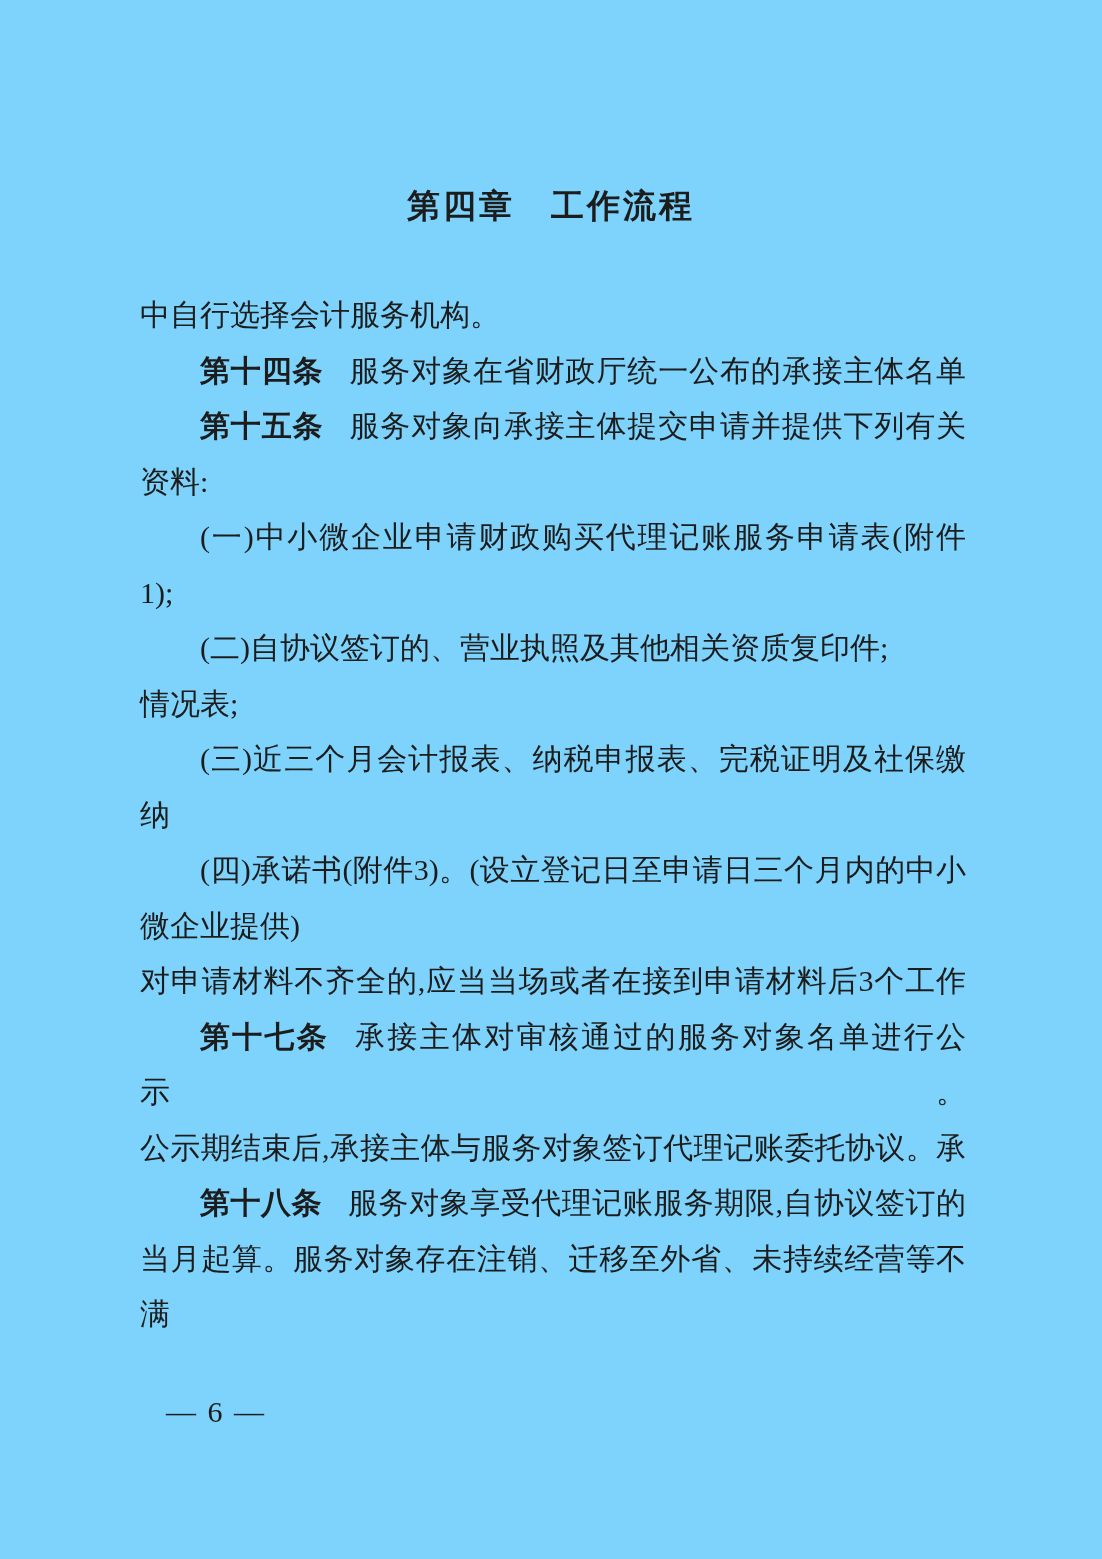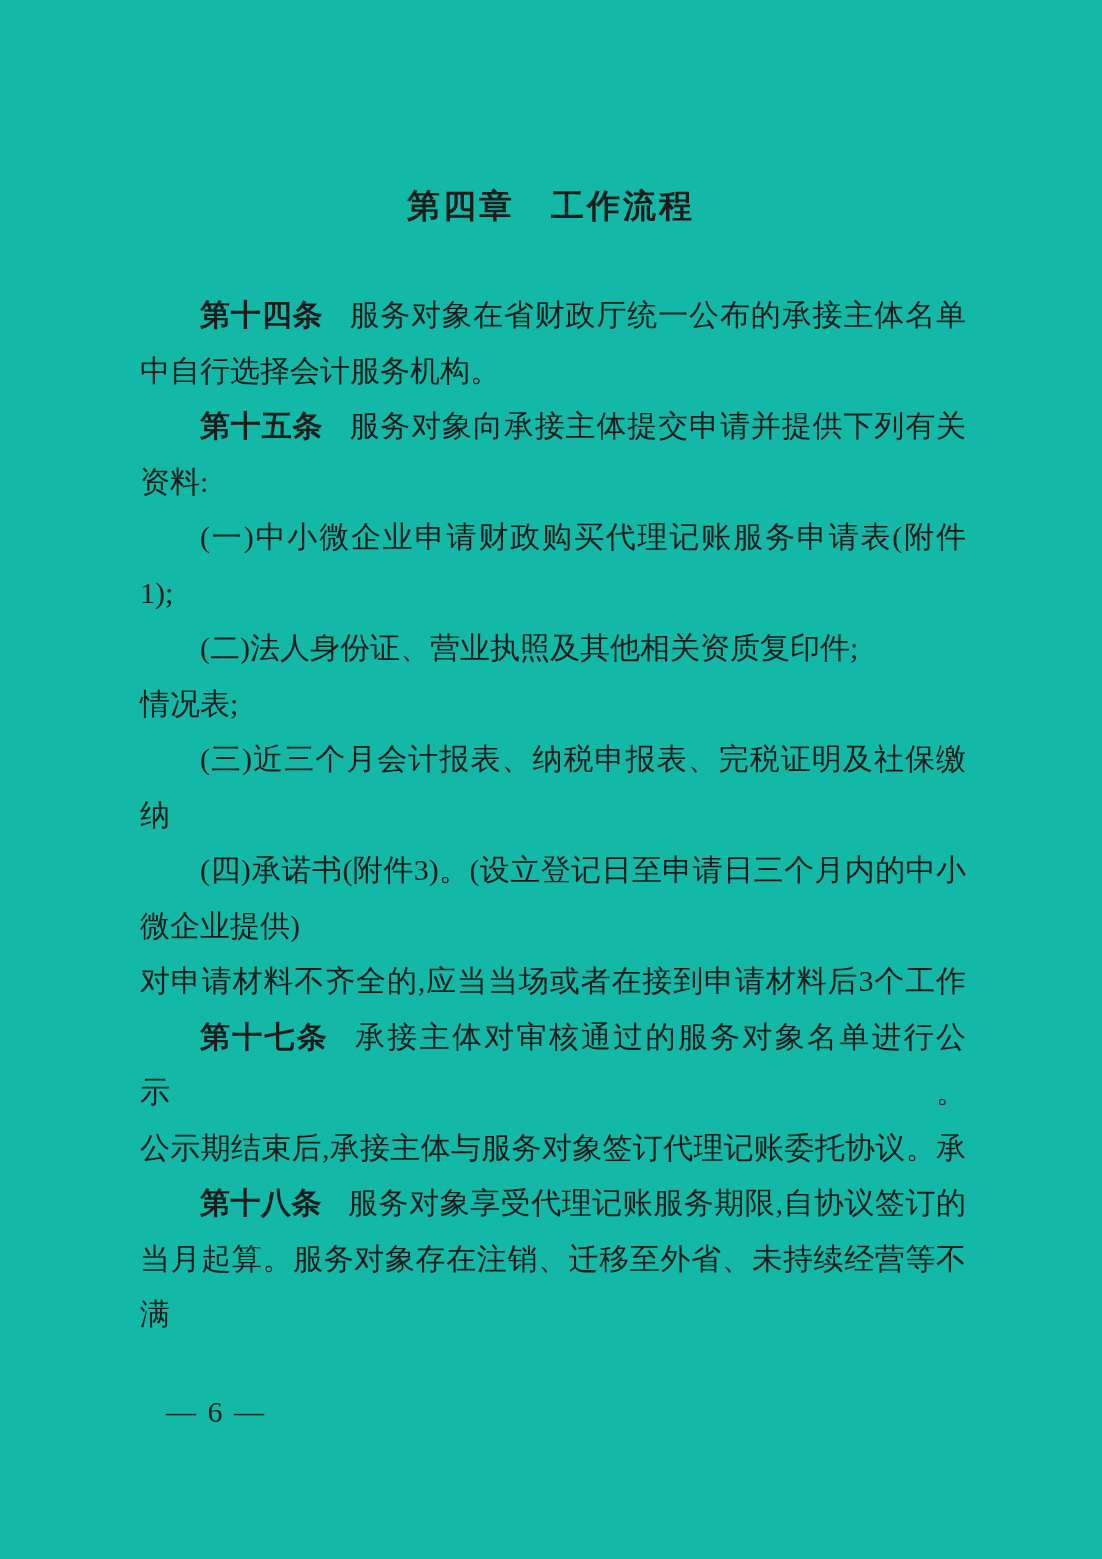--- a/index.html
+++ b/index.html
@@ -11,21 +11,21 @@
     width: 1102px;
     height: 1559px;
     position: relative;
     overflow: hidden;
     font-family: "Liberation Serif", serif;
     color: #1c1c1c;
   }
   .page {
     position: absolute;
     inset: 0;
-    background: #14b8a6;
+    background: #7dd3fc;
   }
   .chapter-heading {
     position: absolute;
     top: 186px;
     left: 0;
     width: 100%;
     display: flex;
     justify-content: center;
     gap: 36px;
     font-family: "Liberation Sans", sans-serif;
@@ -78,27 +78,27 @@
 <body>
 
 <div class="page">
 
   <div class="chapter-heading">
     <span>第四章</span>
     <span>工作流程</span>
   </div>
 
   <div class="doc-body">
+    <div class="line"><span class="lead"></span><span>中自行选择会计服务机构。</span></div>
     <div class="line indent stretch"><span class="lead">第十四条</span><span>服务对象在省财政厅统一公布的承接主体名单</span></div>
-    <div class="line"><span class="lead"></span><span>中自行选择会计服务机构。</span></div>
     <div class="line indent stretch"><span class="lead">第十五条</span><span>服务对象向承接主体提交申请并提供下列有关</span></div>
     <div class="line"><span class="lead"></span><span>资料:</span></div>
     <div class="line indent stretch"><span class="lead"></span><span>(一)中小微企业申请财政购买代理记账服务申请表(附件</span></div>
     <div class="line"><span class="lead"></span><span>1);</span></div>
-    <div class="line indent"><span class="lead"></span><span>(二)法人身份证、营业执照及其他相关资质复印件;</span></div>
+    <div class="line indent"><span class="lead"></span><span>(二)自协议签订的、营业执照及其他相关资质复印件;</span></div>
     <div class="line"><span class="lead"></span><span>情况表;</span></div>
     <div class="line indent stretch"><span class="lead"></span><span>(三)近三个月会计报表、纳税申报表、完税证明及社保缴纳</span></div>
     <div class="line indent stretch"><span class="lead"></span><span>(四)承诺书(附件3)。(设立登记日至申请日三个月内的中小</span></div>
     <div class="line"><span class="lead"></span><span>微企业提供)</span></div>
     <div class="line stretch"><span class="lead"></span><span>对申请材料不齐全的,应当当场或者在接到申请材料后3个工作</span></div>
     <div class="line indent stretch"><span class="lead">第十七条</span><span>承接主体对审核通过的服务对象名单进行公示。</span></div>
     <div class="line stretch"><span class="lead"></span><span>公示期结束后,承接主体与服务对象签订代理记账委托协议。承</span></div>
     <div class="line indent stretch"><span class="lead">第十八条</span><span>服务对象享受代理记账服务期限,自协议签订的</span></div>
     <div class="line stretch"><span class="lead"></span><span>当月起算。服务对象存在注销、迁移至外省、未持续经营等不满</span></div>
 

